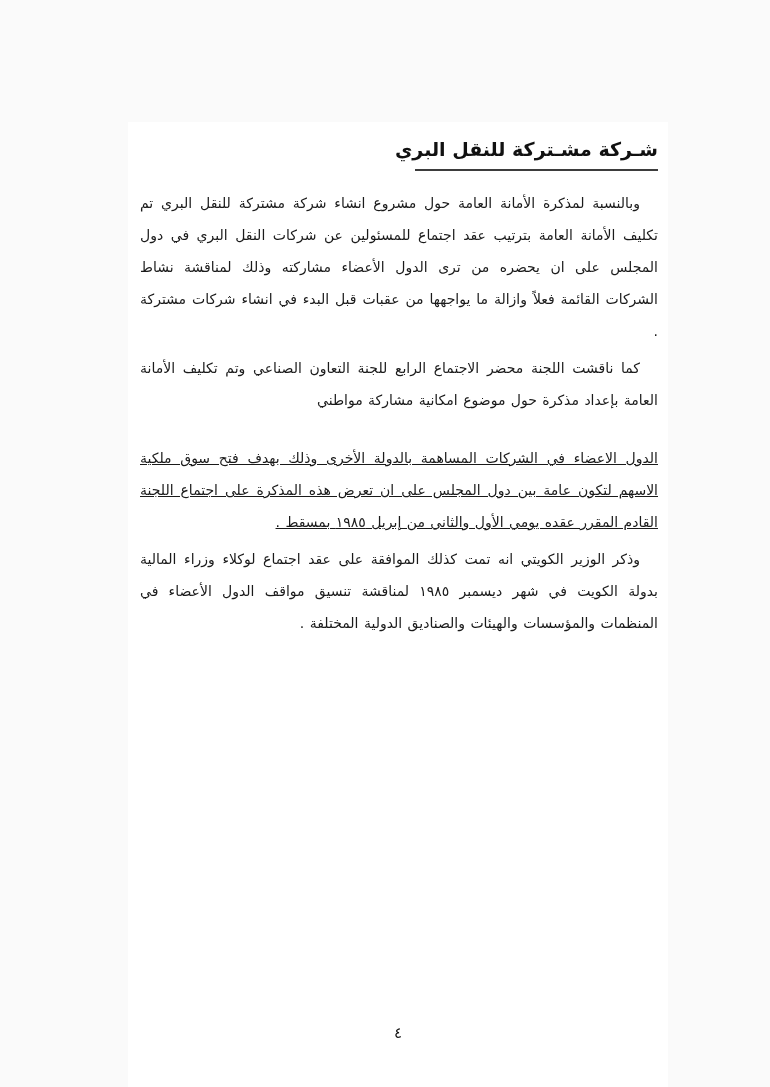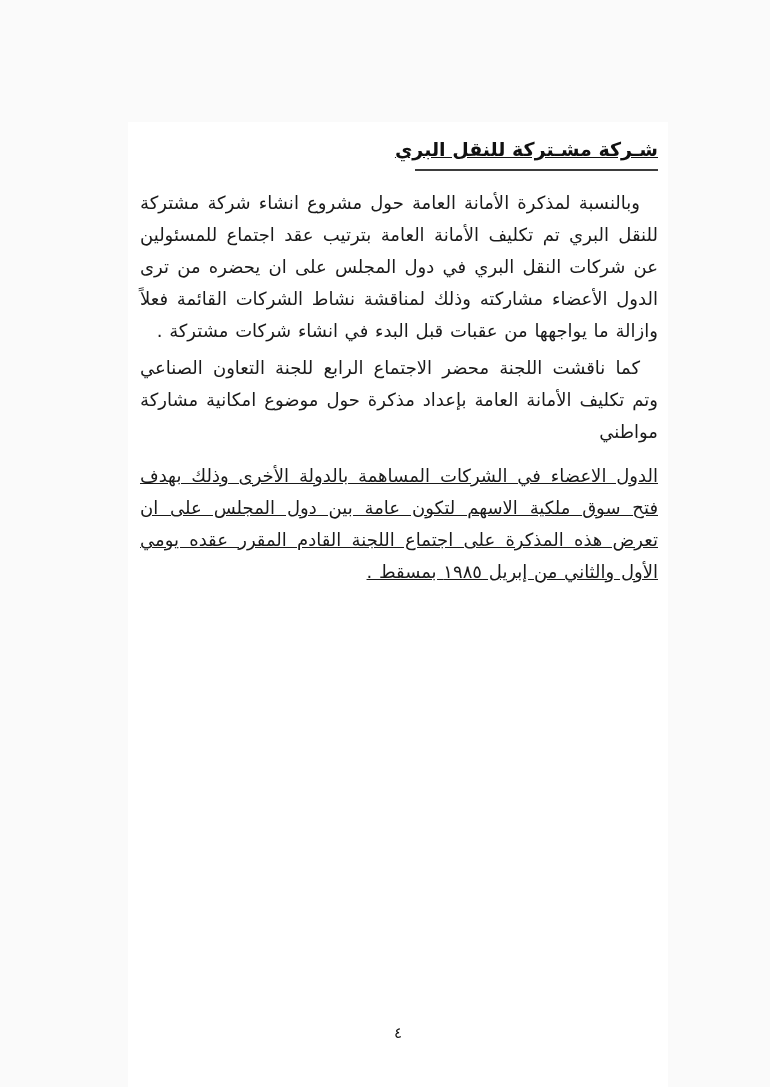--- a/index.html
+++ b/index.html
@@ -27,43 +27,42 @@
     padding: 16px 10px 0 12px;
     color: #1a1a1a;
   }
   .doc-title {
     font-size: 19px;
     font-weight: bold;
     text-align: right;
     color: #111111;
     letter-spacing: 0.5px;
     margin: 0;
-    text-decoration: underline;
   }
   .title-rule {
     width: 243px;
     height: 2px;
     background: #3d3d3d;
     border: none;
     margin: 9px 0 16px auto; 
   }
   .para {
-    font-size: 18px;
+    font-size: 14px;
     line-height: 32px;
     text-align: justify;
     text-indent: 18px;
     margin: 0 0 5px 0;
     word-spacing: 1px;
   }
   .para.continuation {
     text-indent: 0;
     text-decoration: underline;
   }
   .para.gap-after {
-    margin-bottom: 12px;
+    margin-bottom: 26px;
   }
   .page-number {
     position: absolute;
     top: 902px;
     left: 0;
     right: 0;
     text-align: center;
     font-size: 15px;
     color: #111111;
   }
@@ -78,18 +77,19 @@
 
     <div class="title-rule"></div>
 
     <p class="para">وبالنسبة لمذكرة الأمانة العامة حول مشروع انشاء شركة مشتركة للنقل البري تم تكليف الأمانة العامة بترتيب عقد اجتماع للمسئولين عن شركات النقل البري في دول المجلس على ان يحضره من ترى الدول الأعضاء مشاركته وذلك لمناقشة نشاط الشركات القائمة فعلاً وازالة ما يواجهها من عقبات قبل البدء في انشاء شركات مشتركة .</p>
 
 
     <p class="para gap-after">كما ناقشت اللجنة محضر الاجتماع الرابع للجنة التعاون الصناعي وتم تكليف الأمانة العامة بإعداد مذكرة حول موضوع امكانية مشاركة مواطني</p>
 
     <p class="para continuation">الدول الاعضاء في الشركات المساهمة بالدولة الأخرى وذلك بهدف فتح سوق ملكية الاسهم لتكون عامة بين دول المجلس على ان تعرض هذه المذكرة على اجتماع اللجنة القادم المقرر عقده يومي الأول والثاني من إبريل ١٩٨٥ بمسقط .</p>
 
+    <p class="para">وذكر الوزير الكويتي انه تمت كذلك الموافقة على عقد اجتماع لوكلاء وزراء المالية بدولة الكويت في شهر ديسمبر ١٩٨٥ لمناقشة تنسيق مواقف الدول الأعضاء في المنظمات والمؤسسات والهيئات والصناديق الدولية المختلفة .</p>
 
 
   </div>
 
   <div class="page-number">٤</div>
 </div>
 
 </body></html>

